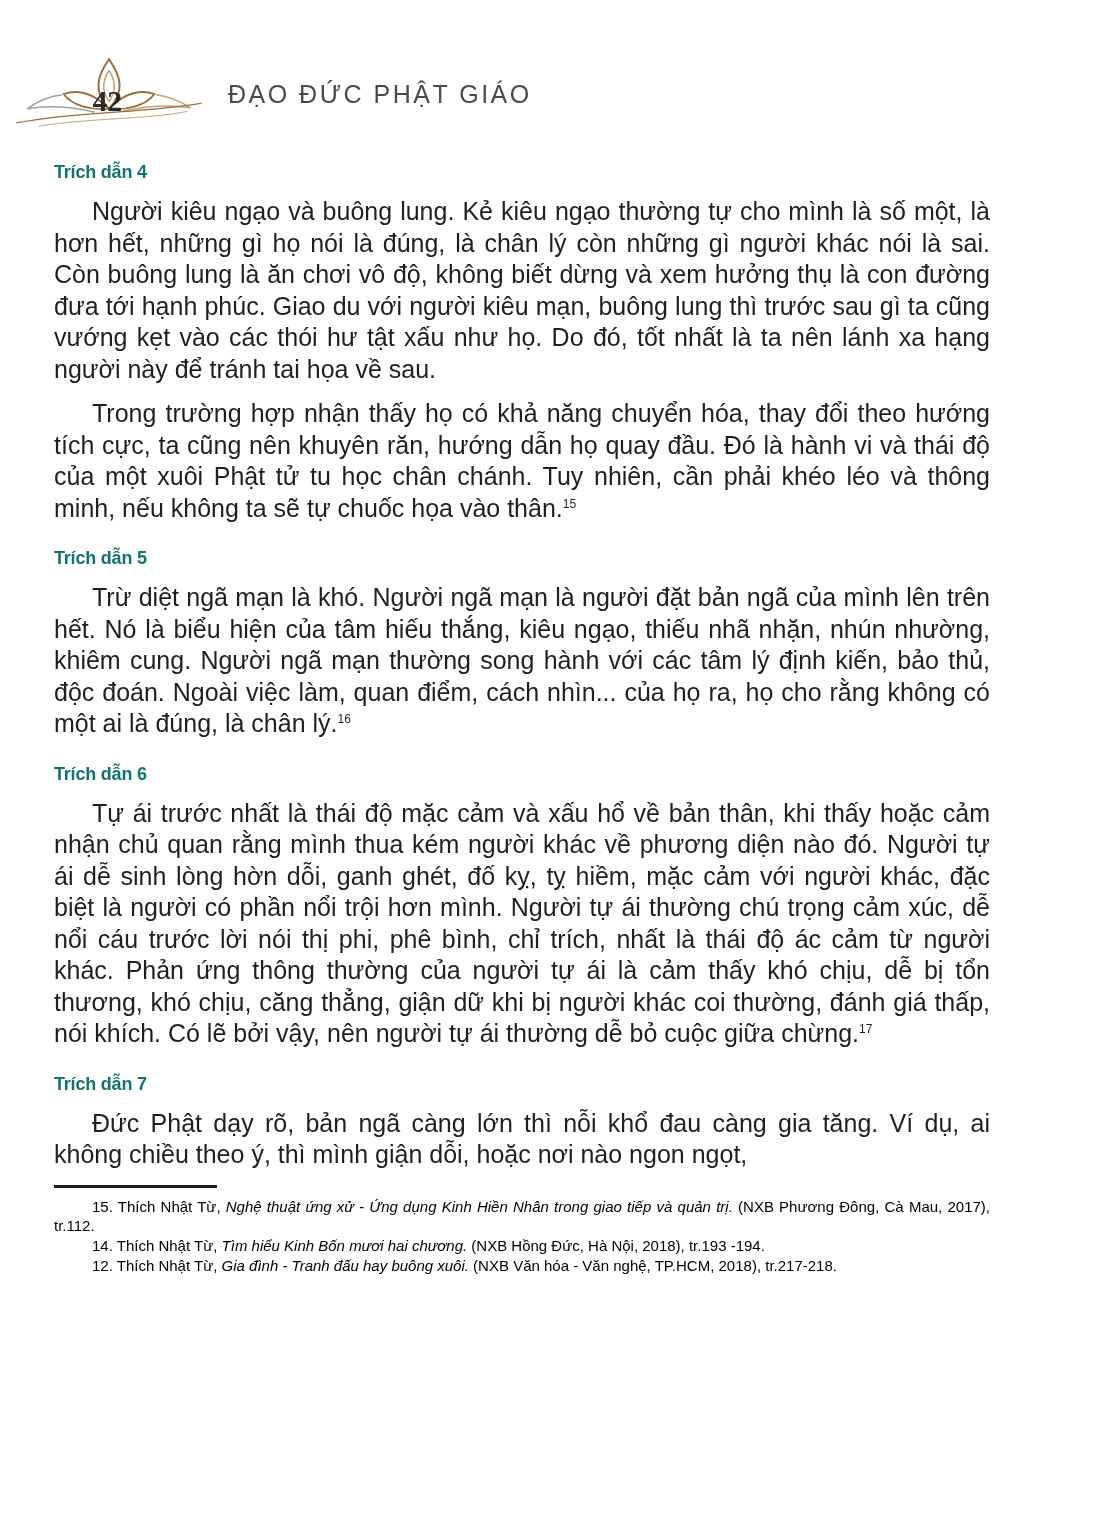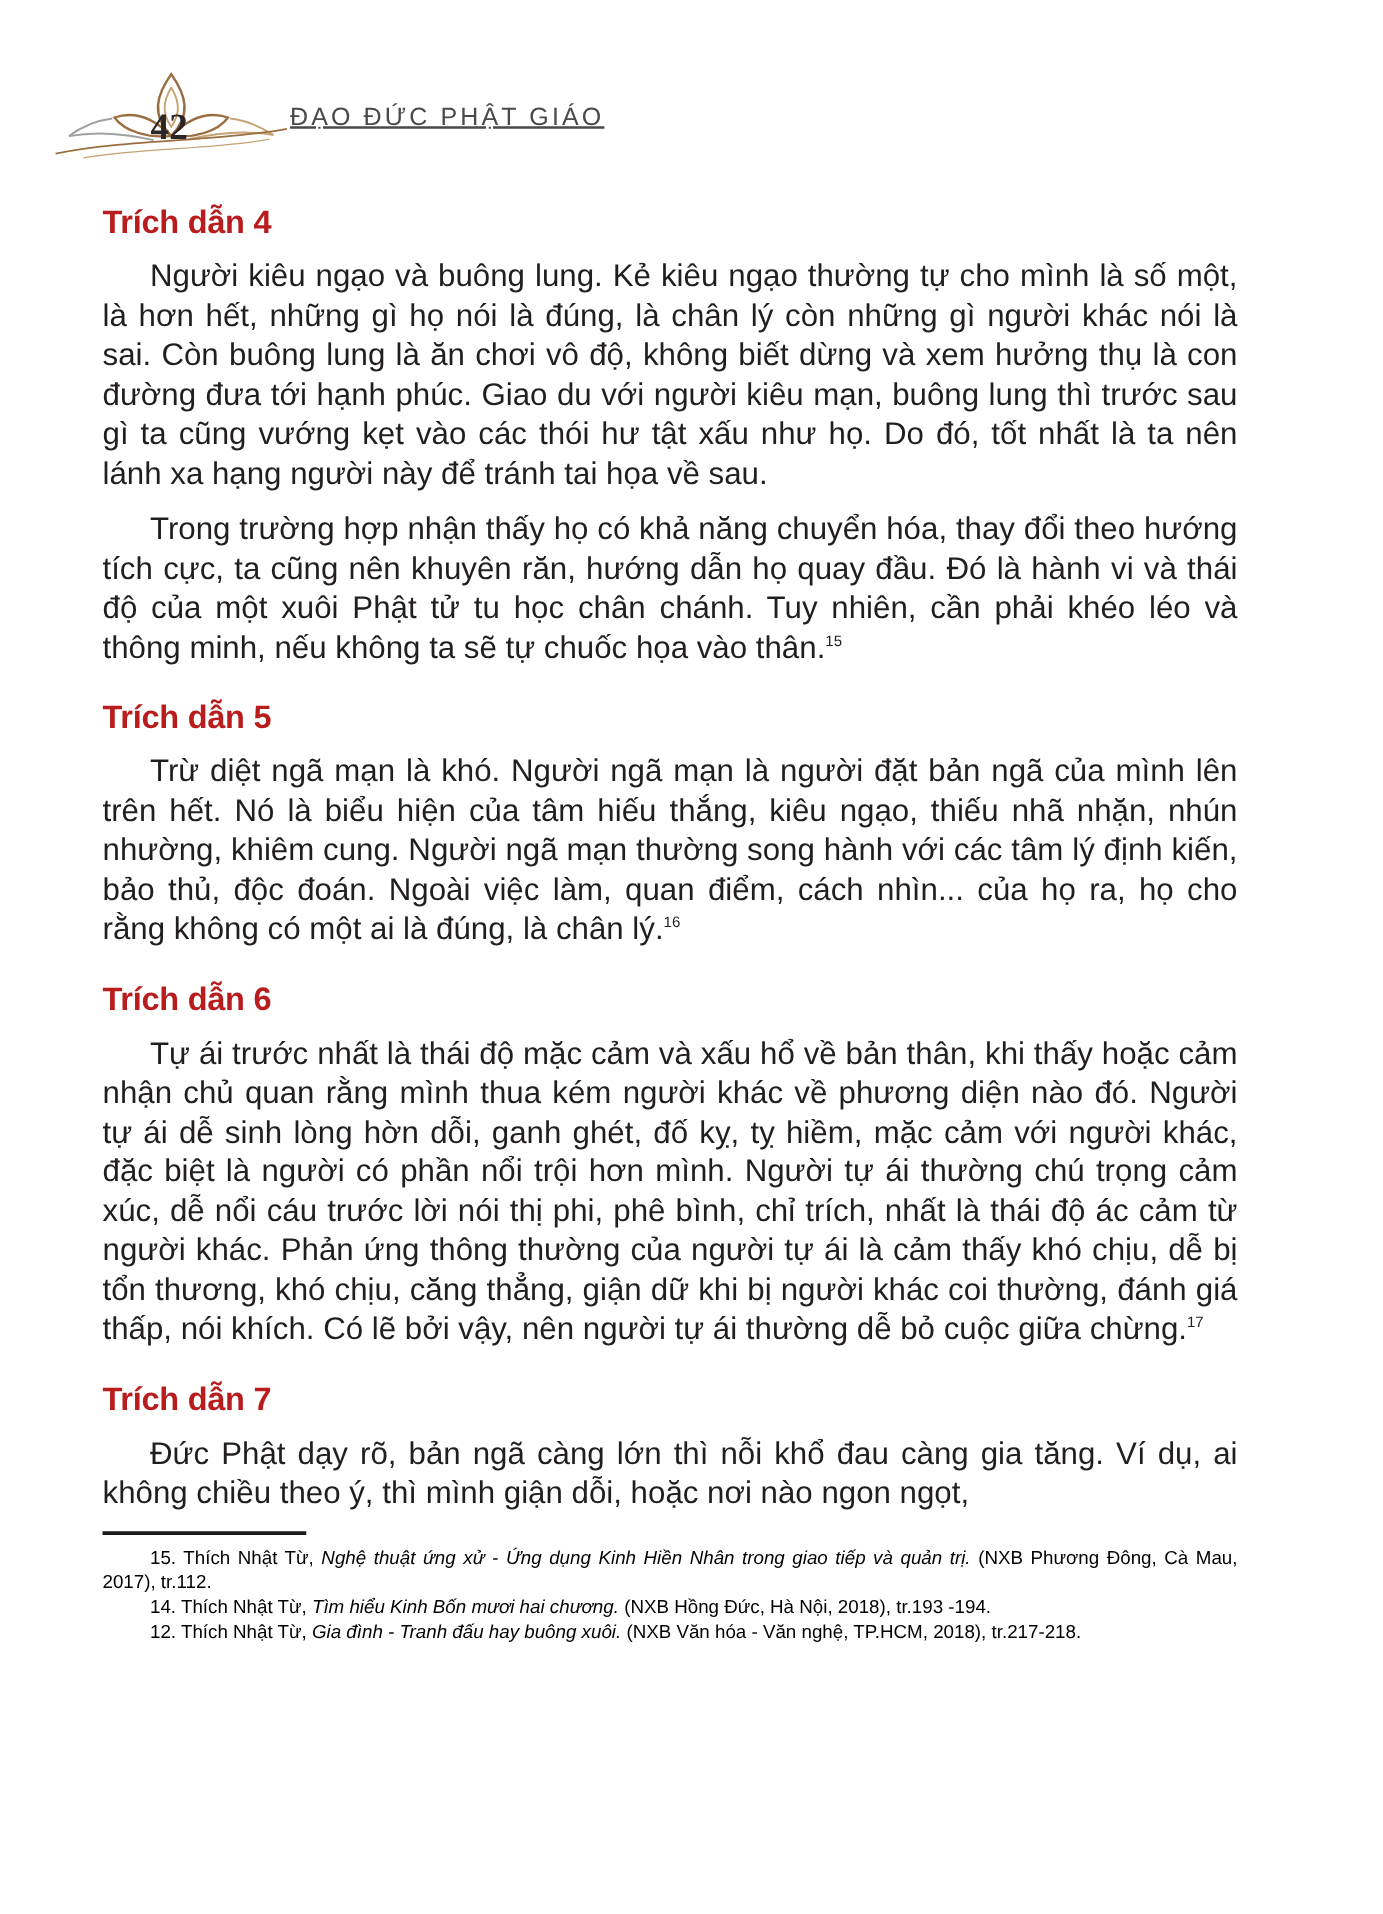--- a/index.html
+++ b/index.html
@@ -4,36 +4,36 @@
 <style>
   html,body{margin:0;padding:0;background:#ffffff;}
   body{
     width:1106px;height:1531px;position:relative;overflow:hidden;
     font-family:"Liberation Sans", sans-serif;
     color:#221e1f;
     -webkit-font-smoothing:antialiased;
   }
   .page{
     position:absolute;inset:0;
-    padding:52px 116px 0 82px;
+    padding:52px 116px 0 54px;
     box-sizing:border-box;
   }
   
   .header{
     display:flex;align-items:center;
     margin-left:-40px;height:84px;
   }
   .lotus{flex:0 0 auto;}
   .header-title{
-    font-size:20px;font-weight:400;letter-spacing:2.5px;
-    color:#4a4a4c;margin-left:0;white-space:nowrap;text-decoration:underline;
+    font-size:25px;font-weight:400;letter-spacing:2.5px;
+    color:#4a4a4c;margin-left:24px;white-space:nowrap;
   }
   
   .section-heading{
-    font-size:26px;font-weight:700;color:#b91c1c;
+    font-size:18px;font-weight:700;color:#0f766e;
     margin:24px 0 13px 0;letter-spacing:-0.2px;
   }
   .section-heading.first{margin-top:26px;}
   .body-par{
     font-size:25px;line-height:1.26;text-align:justify;
     text-indent:38px;margin:0 0 13px 0;color:#221e1f;
   }
   .body-par sup{font-size:12px;line-height:0;vertical-align:super;}
   
   .footnote-block{margin-top:14px;}

